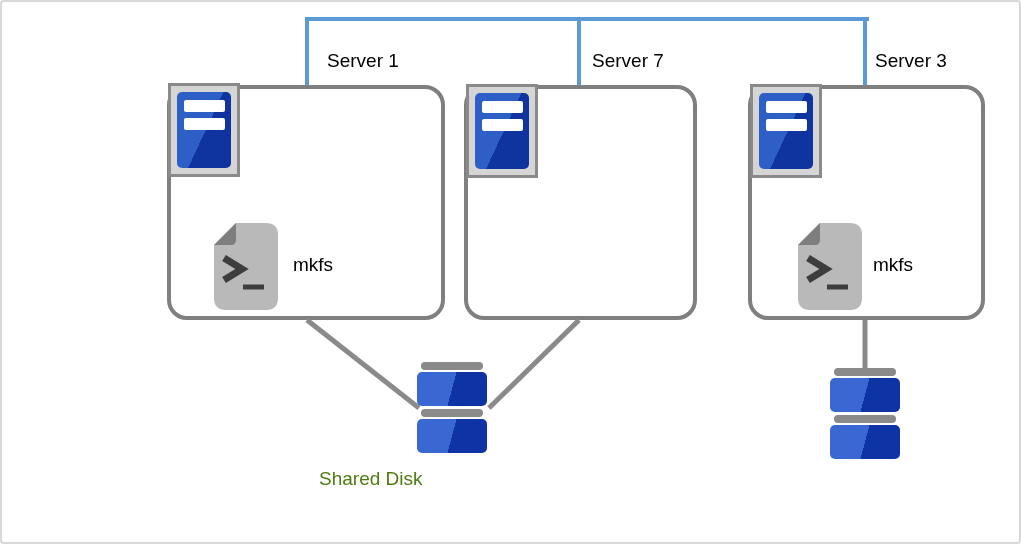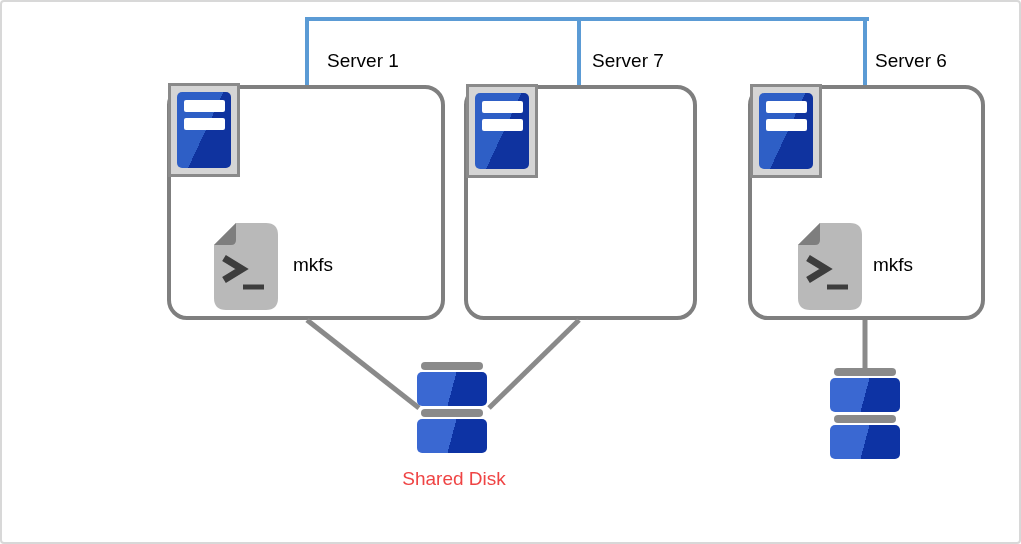--- a/index.html
+++ b/index.html
@@ -33,24 +33,23 @@
     white-space: nowrap;
   }
   .server-label-1 { left: 325px; top: 48px; }
   .server-label-2 { left: 590px; top: 48px; }
   .server-label-3 { left: 873px; top: 48px; }
   .mkfs-label-1   { left: 291px; top: 252px; }
   .mkfs-label-3   { left: 871px; top: 252px; }
 
   .caption {
     position: absolute;
-    color: #ef4444;
+    color: #4d7c0f;
     font-size: 19px;
     line-height: 24px;
-    text-align: center;
   }
   .caption-shared { left: 317px; top: 465px; width: 270px; }
   .caption-hybrid { left: 733px; top: 467px; width: 260px; }
 
   
   .server-box {
     position: absolute;
     top: 83px;
     height: 235px;
     border: 4px solid #7f7f7f;
@@ -124,21 +123,21 @@
 
 <div class="stage">
 
   <div class="net-seg net-h"></div>
   <div class="net-seg net-v net-v1"></div>
   <div class="net-seg net-v net-v2"></div>
   <div class="net-seg net-v net-v3"></div>
 
   <div class="label server-label-1">Server 1</div>
   <div class="label server-label-2">Server 7</div>
-  <div class="label server-label-3">Server 6</div>
+  <div class="label server-label-3">Server 3</div>
 
   <div class="server-box box-1"></div>
   <div class="server-box box-2"></div>
   <div class="server-box box-3"></div>
 
   <svg class="connectors" viewBox="0 0 1021 544">
     <line x1="305" y1="318" x2="417" y2="406" stroke="#8a8a8a" stroke-width="5"></line>
     <line x1="577" y1="318" x2="487" y2="406" stroke="#8a8a8a" stroke-width="5"></line>
     <line x1="863" y1="318" x2="863" y2="368" stroke="#8a8a8a" stroke-width="5"></line>
   </svg>

